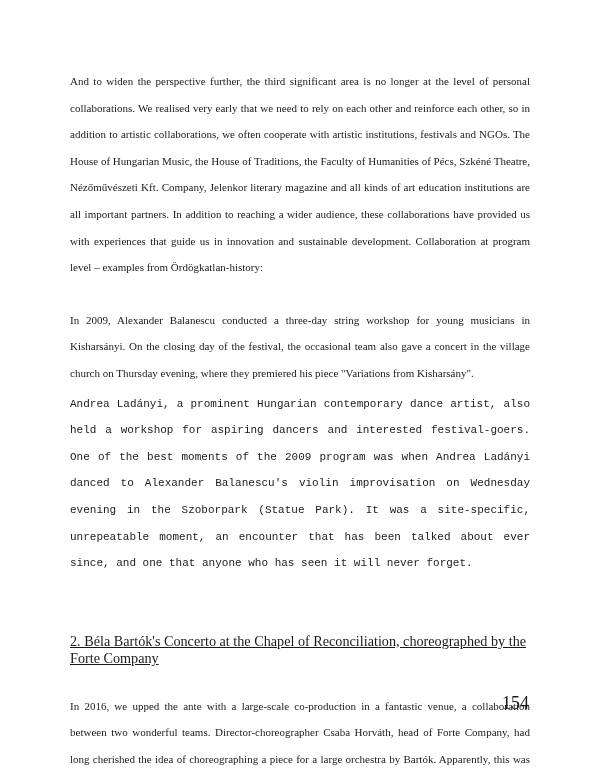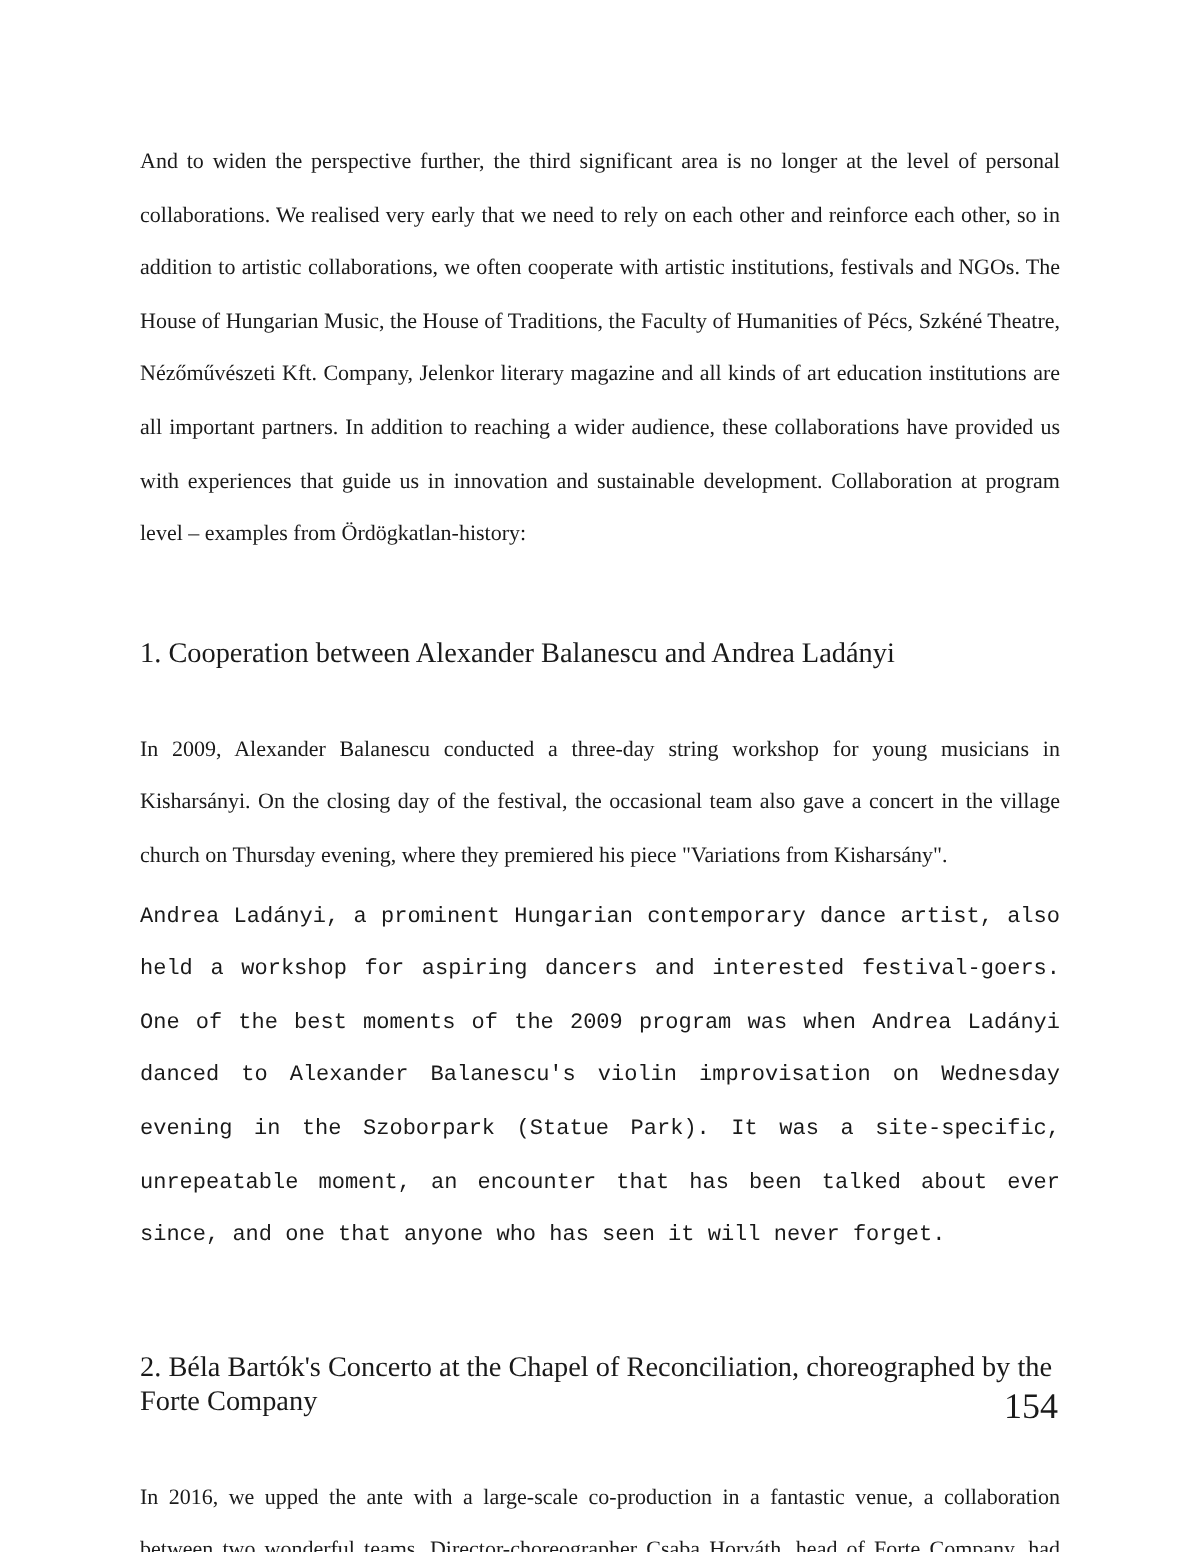--- a/index.html
+++ b/index.html
@@ -4,32 +4,31 @@
 <style>
   html, body { margin: 0; padding: 0; background: #ffffff; }
   body { width: 600px; height: 776px; position: relative; overflow: hidden;
          font-family: "Liberation Serif", "DejaVu Serif", serif; color: #1a1a1a; }
   .page { position: absolute; left: 70px; top: 68px; width: 460px; }
   .para { margin: 0; font-size: 11px; line-height: 26.6px; text-align: justify; }
   .heading { margin: 0; font-size: 14.2px; line-height: 17px; font-weight: normal; }
   .h1 { margin-top: 38px; }
   .p-after-h1 { margin-top: 26px; }
   .p2 { margin-top: 4px; font-family: Liberation Mono, monospace; }
-  .h2 { margin-top: 44px; }
+  .h2 { margin-top: 56px; text-decoration: underline; }
   .p-after-h2 { margin-top: 26px; }
   .page-number { position: absolute; left: 460px; width: 69px; top: 693px;
                  text-align: right; font-size: 18px; }
 </style>
 </head>
 <body>
 
 <div class="page">
   <p class="para">And to widen the perspective further, the third significant area is no longer at the level of personal collaborations. We realised very early that we need to rely on each other and reinforce each other, so in addition to artistic collaborations, we often cooperate with artistic institutions, festivals and NGOs. The House of Hungarian Music, the House of Traditions, the Faculty of Humanities of Pécs, Szkéné Theatre, Nézőművészeti Kft. Company, Jelenkor literary magazine and all kinds of art education institutions are all important partners. In addition to reaching a wider audience, these collaborations have provided us with experiences that guide us in innovation and sustainable development. Collaboration at program level – examples from Ördögkatlan-history:</p>
 
-  <h2 class="heading h1">1. Cooperation between Alexander Balanescu and Andrea Ladányi</h2>
   <p class="para p-after-h1">In 2009, Alexander Balanescu conducted a three-day string workshop for young musicians in Kisharsányi. On the closing day of the festival, the occasional team also gave a concert in the village church on Thursday evening, where they premiered his piece "Variations from Kisharsány".</p>
   <p class="para p2">Andrea Ladányi, a prominent Hungarian contemporary dance artist, also held a workshop for aspiring dancers and interested festival-goers. One of the best moments of the 2009 program was when Andrea Ladányi danced to Alexander Balanescu's violin improvisation on Wednesday evening in the Szoborpark (Statue Park). It was a site-specific, unrepeatable moment, an encounter that has been talked about ever since, and one that anyone who has seen it will never forget.</p>
 
   <h2 class="heading h2">2. Béla Bartók's Concerto at the Chapel of Reconciliation, choreographed by the Forte Company</h2>
   <p class="para p-after-h2">In 2016, we upped the ante with a large-scale co-production in a fantastic venue, a collaboration between two wonderful teams. Director-choreographer Csaba Horváth, head of Forte Company, had long cherished the idea of choreographing a piece for a large orchestra by Bartók. Apparently, this was enough for the Concerto to be performed and shown at the 9th Ördögkatlan Festival in Beremend, in front of the Chapel of Reconciliation. The Hungarian Studio Orchestra, conducted</p>
 </div>
 
 <div class="page-number">154</div>
 
 </body></html>

